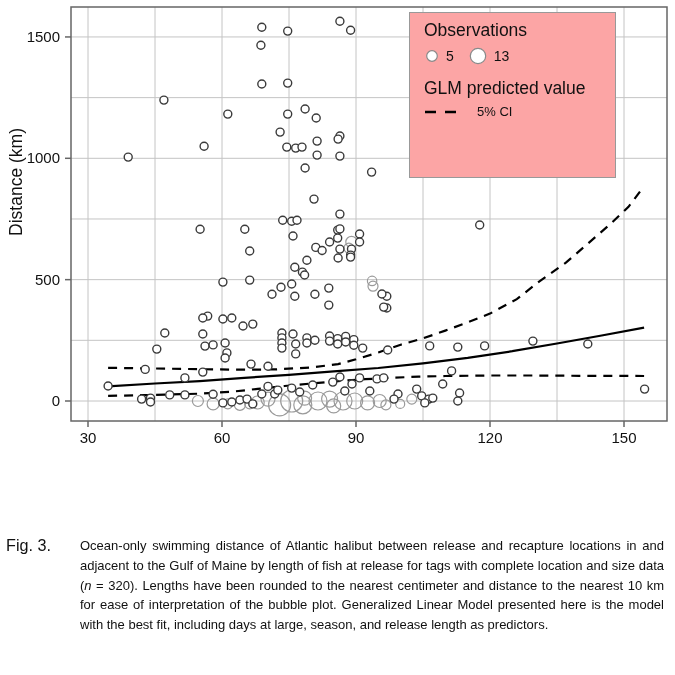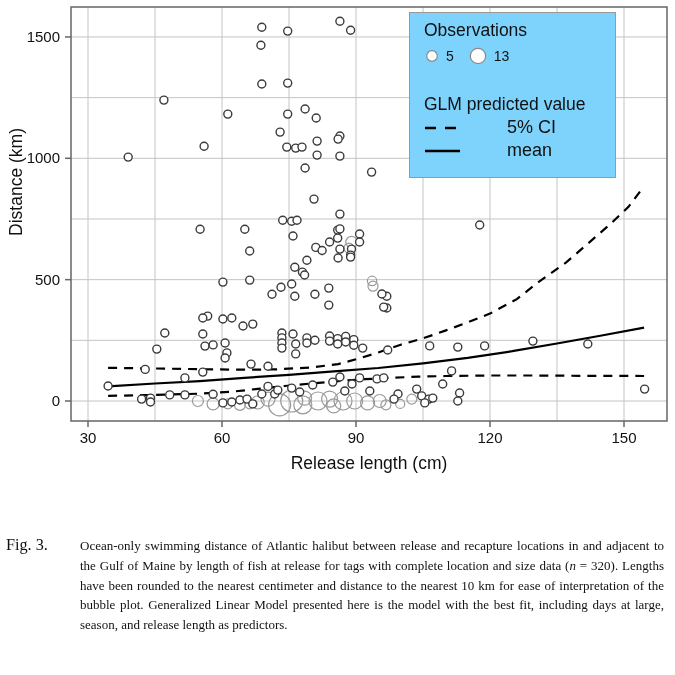--- a/index.html
+++ b/index.html
@@ -2,32 +2,32 @@
 <html><head>
 <meta charset="utf-8">
 <style>
   html,body{margin:0;padding:0;background:#fff;}
   #root{position:relative;width:675px;height:675px;background:#fff;overflow:hidden;
         font-family:"Liberation Sans",sans-serif;}
   #plot-svg{position:absolute;left:0;top:0;}
   .ylab{position:absolute;left:6px;top:128px;writing-mode:vertical-rl;transform:rotate(180deg);
         font-size:17.5px;color:#111;white-space:nowrap;}
   .xlab{position:absolute;top:453px;left:71px;width:596px;text-align:center;font-size:17.5px;color:#111;}
-  .legend{position:absolute;left:409px;top:12px;width:207px;height:166px;background:#7dd3fc;
+  .legend{position:absolute;left:409px;top:12px;width:207px;height:166px;background:#fca5a5;
           border:1px solid #999;box-sizing:border-box;padding:5px 0 0 14px;}
   .lg-title{font-size:17.5px;color:#111;height:24px;line-height:24px;}
-  .lg-title.glm{margin-top:22px;}
+  .lg-title.glm{margin-top:6px;}
   .lg-sizes{height:28px;display:flex;align-items:center;}
   .size-item{display:flex;align-items:center;margin-right:14px;}
   .size-item svg{display:block;}
   .size-item .sz-lab{font-size:14px;margin-left:6px;color:#111;}
   .lg-row{height:23px;display:flex;align-items:center;}
   .lg-row svg{display:block;margin-right:16px;}
-  .lg-row .ln-lab{font-size:18px;color:#111;margin-left:30px;}
-  .caption{position:absolute;top:536px;left:0;width:675px;font-family:Liberation Serif, serif;color:#111;}
+  .lg-row .ln-lab{font-size:13px;color:#111;}
+  .caption{position:absolute;top:536px;left:0;width:675px;font-family:Liberation Sans, sans-serif;color:#111;}
   .fig-label{position:absolute;left:6px;top:0;font-size:16.2px;line-height:19.8px;}
   .cap-text{margin:0 11px 0 80px;width:584px;text-align:justify;font-size:13px;line-height:19.8px;}
 </style>
 </head>
 <body>
 
 <div id="root">
 
   <svg id="plot-svg" width="675" height="500">
       <line x1="88" y1="7" x2="88" y2="421" stroke="#c4c4c4" stroke-width="1"></line>
@@ -237,21 +237,20 @@
       <text x="60" y="406" text-anchor="end" font-size="15" fill="#111" font-family="&quot;Liberation Sans&quot;,sans-serif">0</text>
       <line x1="65" y1="279.65" x2="71" y2="279.65" stroke="#666666" stroke-width="1.5"></line>
       <text x="60" y="284.65" text-anchor="end" font-size="15" fill="#111" font-family="&quot;Liberation Sans&quot;,sans-serif">500</text>
       <line x1="65" y1="158.3" x2="71" y2="158.3" stroke="#666666" stroke-width="1.5"></line>
       <text x="60" y="163.3" text-anchor="end" font-size="15" fill="#111" font-family="&quot;Liberation Sans&quot;,sans-serif">1000</text>
       <line x1="65" y1="36.94999999999999" x2="71" y2="36.94999999999999" stroke="#666666" stroke-width="1.5"></line>
       <text x="60" y="41.94999999999999" text-anchor="end" font-size="15" fill="#111" font-family="&quot;Liberation Sans&quot;,sans-serif">1500</text>
     </svg>
 
   <div class="ylab">Distance (km)</div>
-  <div class="xlab">Release length (cm)</div>
 
   <div class="legend">
     <div class="lg-title">Observations</div>
     <div class="lg-sizes">
       <span class="size-item">
         <svg width="16" height="16">
           <circle cx="8" cy="8" fill="#fff" stroke="#8a8a8a" stroke-width="1.2" r="5.3"></circle>
         </svg>
         <span class="sz-lab">5</span>
       </span>
@@ -262,26 +261,20 @@
         <span class="sz-lab">13</span>
       </span>
     </div>
     <div class="lg-title glm">GLM predicted value</div>
     <div class="lg-row">
       <svg width="37" height="8">
         <line x1="1" y1="4" x2="36" y2="4" stroke="#000" stroke-width="2.4" stroke-dasharray="11 9"></line>
       </svg>
       <span class="ln-lab">5% CI</span>
     </div>
-    <div class="lg-row">
-      <svg width="37" height="8">
-        <line x1="1" y1="4" x2="36" y2="4" stroke="#000" stroke-width="2.4"></line>
-      </svg>
-      <span class="ln-lab">mean</span>
-    </div>
   </div>
 
   <div class="caption">
     <span class="fig-label">Fig. 3.</span>
     <p class="cap-text"><span>Ocean-only swimming distance of Atlantic halibut between release and recapture locations in and adjacent to the Gulf of Maine by length of fish at release for tags with complete location and size data (</span><i>n</i><span> = 320). Lengths have been rounded to the nearest centimeter and distance to the nearest 10 km for ease of interpretation of the bubble plot. Generalized Linear Model presented here is the model with the best fit, including days at large, season, and release length as predictors.</span></p>
   </div>
 
 </div>
 
 </body></html>

